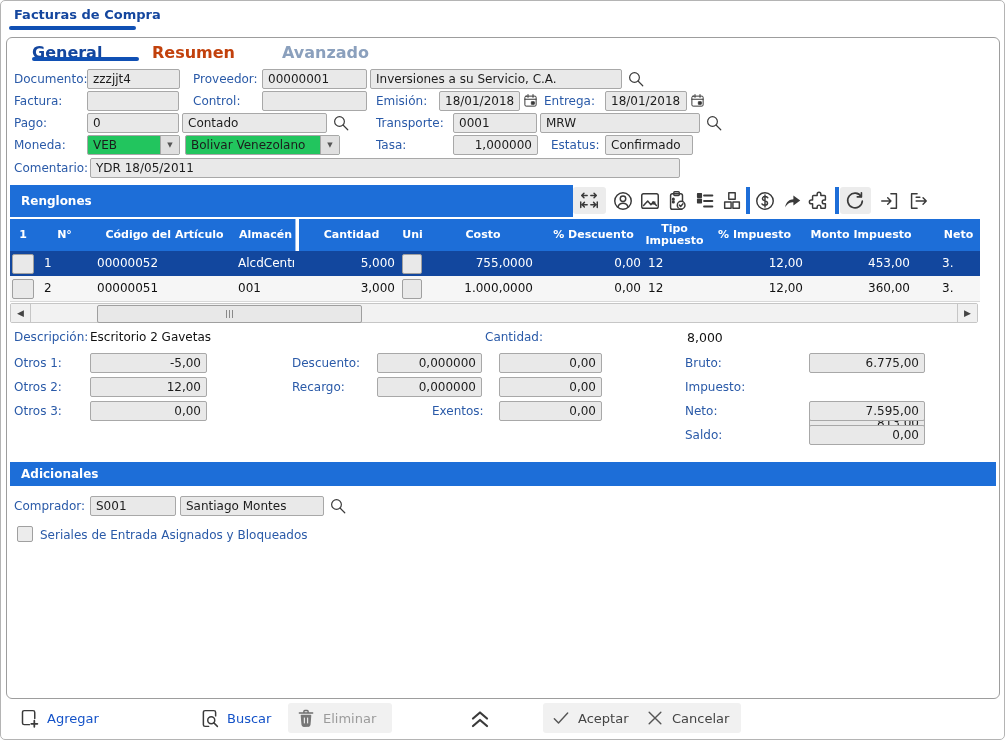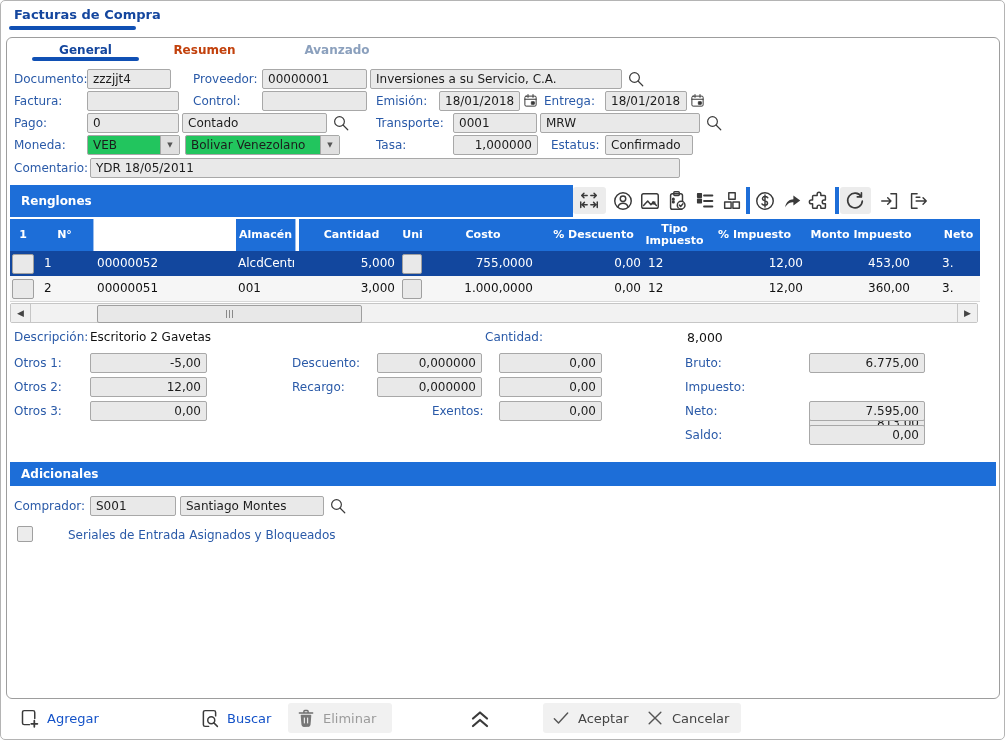--- a/index.html
+++ b/index.html
@@ -22,39 +22,39 @@
   .icon svg{stroke:#3a3a3a;fill:none;stroke-width:1.6;stroke-linecap:round;stroke-linejoin:round;}
   .iconbg{background:#ececec;border-radius:3px;}
   .btn{position:absolute;height:30px;display:flex;align-items:center;gap:7px;font-size:13px;padding:0 8px;border-radius:3px;cursor:default;}
   .btn svg{stroke:#3a3a3a;fill:none;stroke-width:1.7;stroke-linecap:round;stroke-linejoin:round;}
   .btn.gray{background:#f1f1f1;}
   .btn.blue-t{color:#1553c8;}
   .btn.dis{color:#9b9b9b;}
   .btn.dis svg{stroke:#6e6e6e;}
   .btn.neutral{color:#444;}
   .sb-arrow{display:flex;align-items:center;justify-content:center;color:#444;font-size:9px;background:#f0f0f0;border:1px solid #c2c2c2;}
-  .tabtxt{font-weight:bold;font-size:12px;text-align:center;}
+  .tabtxt{font-weight:bold;font-size:16px;}
 </style>
 </head>
 <body>
 
 <div class="window">
 
   <div class="a" style="left:13px;top:6px;font-size:13px;font-weight:bold;color:#14469e;">Facturas de Compra</div>
   <div class="a" style="left:8px;top:25px;width:127px;height:4px;background:#1050b4;border-radius:2px;"></div>
 
   <div class="a" style="left:5px;top:36px;width:994px;height:662px;border:1px solid #9d9d9d;border-radius:6px;">
 
     <div class="a tabtxt" style="left:25px;top:5px;width:107px;color:#14469e;">General</div>
     <div class="a" style="left:25px;top:19px;width:107px;height:4px;background:#1050b4;border-radius:2px;"></div>
     <div class="a tabtxt" style="left:145px;top:5px;width:105px;color:#c2410c;">Resumen</div>
     <div class="a tabtxt" style="left:275px;top:5px;width:110px;color:#8ba0bd;">Avanzado</div>
 
     <div class="a lbl" style="left:7px;top:34px;">Documento:</div>
-    <div class="a fld" style="left:80px;top:31px;width:84px;">zzzjjt4</div>
+    <div class="a fld" style="left:80px;top:31px;width:93px;">zzzjjt4</div>
     <div class="a lbl" style="left:186px;top:34px;">Proveedor:</div>
     <div class="a fld" style="left:255px;top:31px;width:105px;">00000001</div>
     <div class="a fld" style="left:363px;top:31px;width:252px;">Inversiones a su Servicio, C.A.</div>
     <div class="a icon" style="left:619px;top:31px;width:20px;height:20px;">
       <svg width="18" height="18" viewBox="0 0 24 24">
           <circle cx="10" cy="10" r="6.5"></circle>
           <line x1="15" y1="15" x2="21" y2="21"></line>
         </svg>
     </div>
 
@@ -206,20 +206,21 @@
     <div class="a icon" style="left:900px;top:152px;width:22px;height:22px;">
       <svg width="22" height="22" viewBox="0 0 24 24" stroke-width="1.8">
           <path d="M11 4 H5 v16 h6"></path>
           <path d="M10 12 h11 M17.5 8.5 L21 12 L17.5 15.5 M10 8 h4"></path>
         </svg>
     </div>
 
     <div class="a" style="left:3px;top:181px;width:970px;height:83px;overflow:hidden;">
       <div class="th" style="left:0;width:26px;">1</div>
       <div class="th" style="left:26px;width:57px;">N°</div>
+      <div class="th" style="left:83px;width:143px;">Código del Artículo</div>
       <div class="th" style="left:226px;width:59px;">Almacén</div>
       <div class="th" style="left:289px;width:105px;">Cantidad</div>
       <div class="th" style="left:390px;width:25px;">Uni</div>
       <div class="th" style="left:415px;width:116px;">Costo</div>
       <div class="th" style="left:531px;width:105px;">% Descuento</div>
       <div class="th" style="left:636px;width:57px;">Tipo Impuesto</div>
       <div class="th" style="left:693px;width:103px;">% Impuesto</div>
       <div class="th" style="left:796px;width:110px;">Monto Impuesto</div>
       <div class="th" style="left:906px;width:85px;border-right:none;">Neto</div>
 
@@ -301,21 +302,21 @@
     <div class="a lbl" style="left:7px;top:461px;">Comprador:</div>
     <div class="a fld" style="left:83px;top:458px;width:86px;">S001</div>
     <div class="a fld" style="left:173px;top:458px;width:144px;">Santiago Montes</div>
     <div class="a icon" style="left:321px;top:458px;width:20px;height:20px;">
       <svg width="18" height="18" viewBox="0 0 24 24">
           <circle cx="10" cy="10" r="6.5"></circle>
           <line x1="15" y1="15" x2="21" y2="21"></line>
         </svg>
     </div>
     <div class="a selbox" style="left:10px;top:488px;width:16px;height:16px;background:#ececec;"></div>
-    <div class="a lbl" style="left:33px;top:490px;margin-left:28px;">Seriales de Entrada Asignados y Bloqueados</div>
+    <div class="a lbl" style="left:33px;top:490px;">Seriales de Entrada Asignados y Bloqueados</div>
   </div>
 
   <div class="btn blue-t" style="left:10px;top:702px;">
     <span class="icon">
         <svg width="21" height="21" viewBox="0 0 24 24">
           <path d="M18 12 V5 a2 2 0 0 0 -2 -2 H6 a2 2 0 0 0 -2 2 v12 a2 2 0 0 0 2 2 h6"></path>
           <path d="M17.5 14.5 v7 M14 18 h7" stroke-width="2"></path>
         </svg>
       </span>
     <span>Agregar</span>

